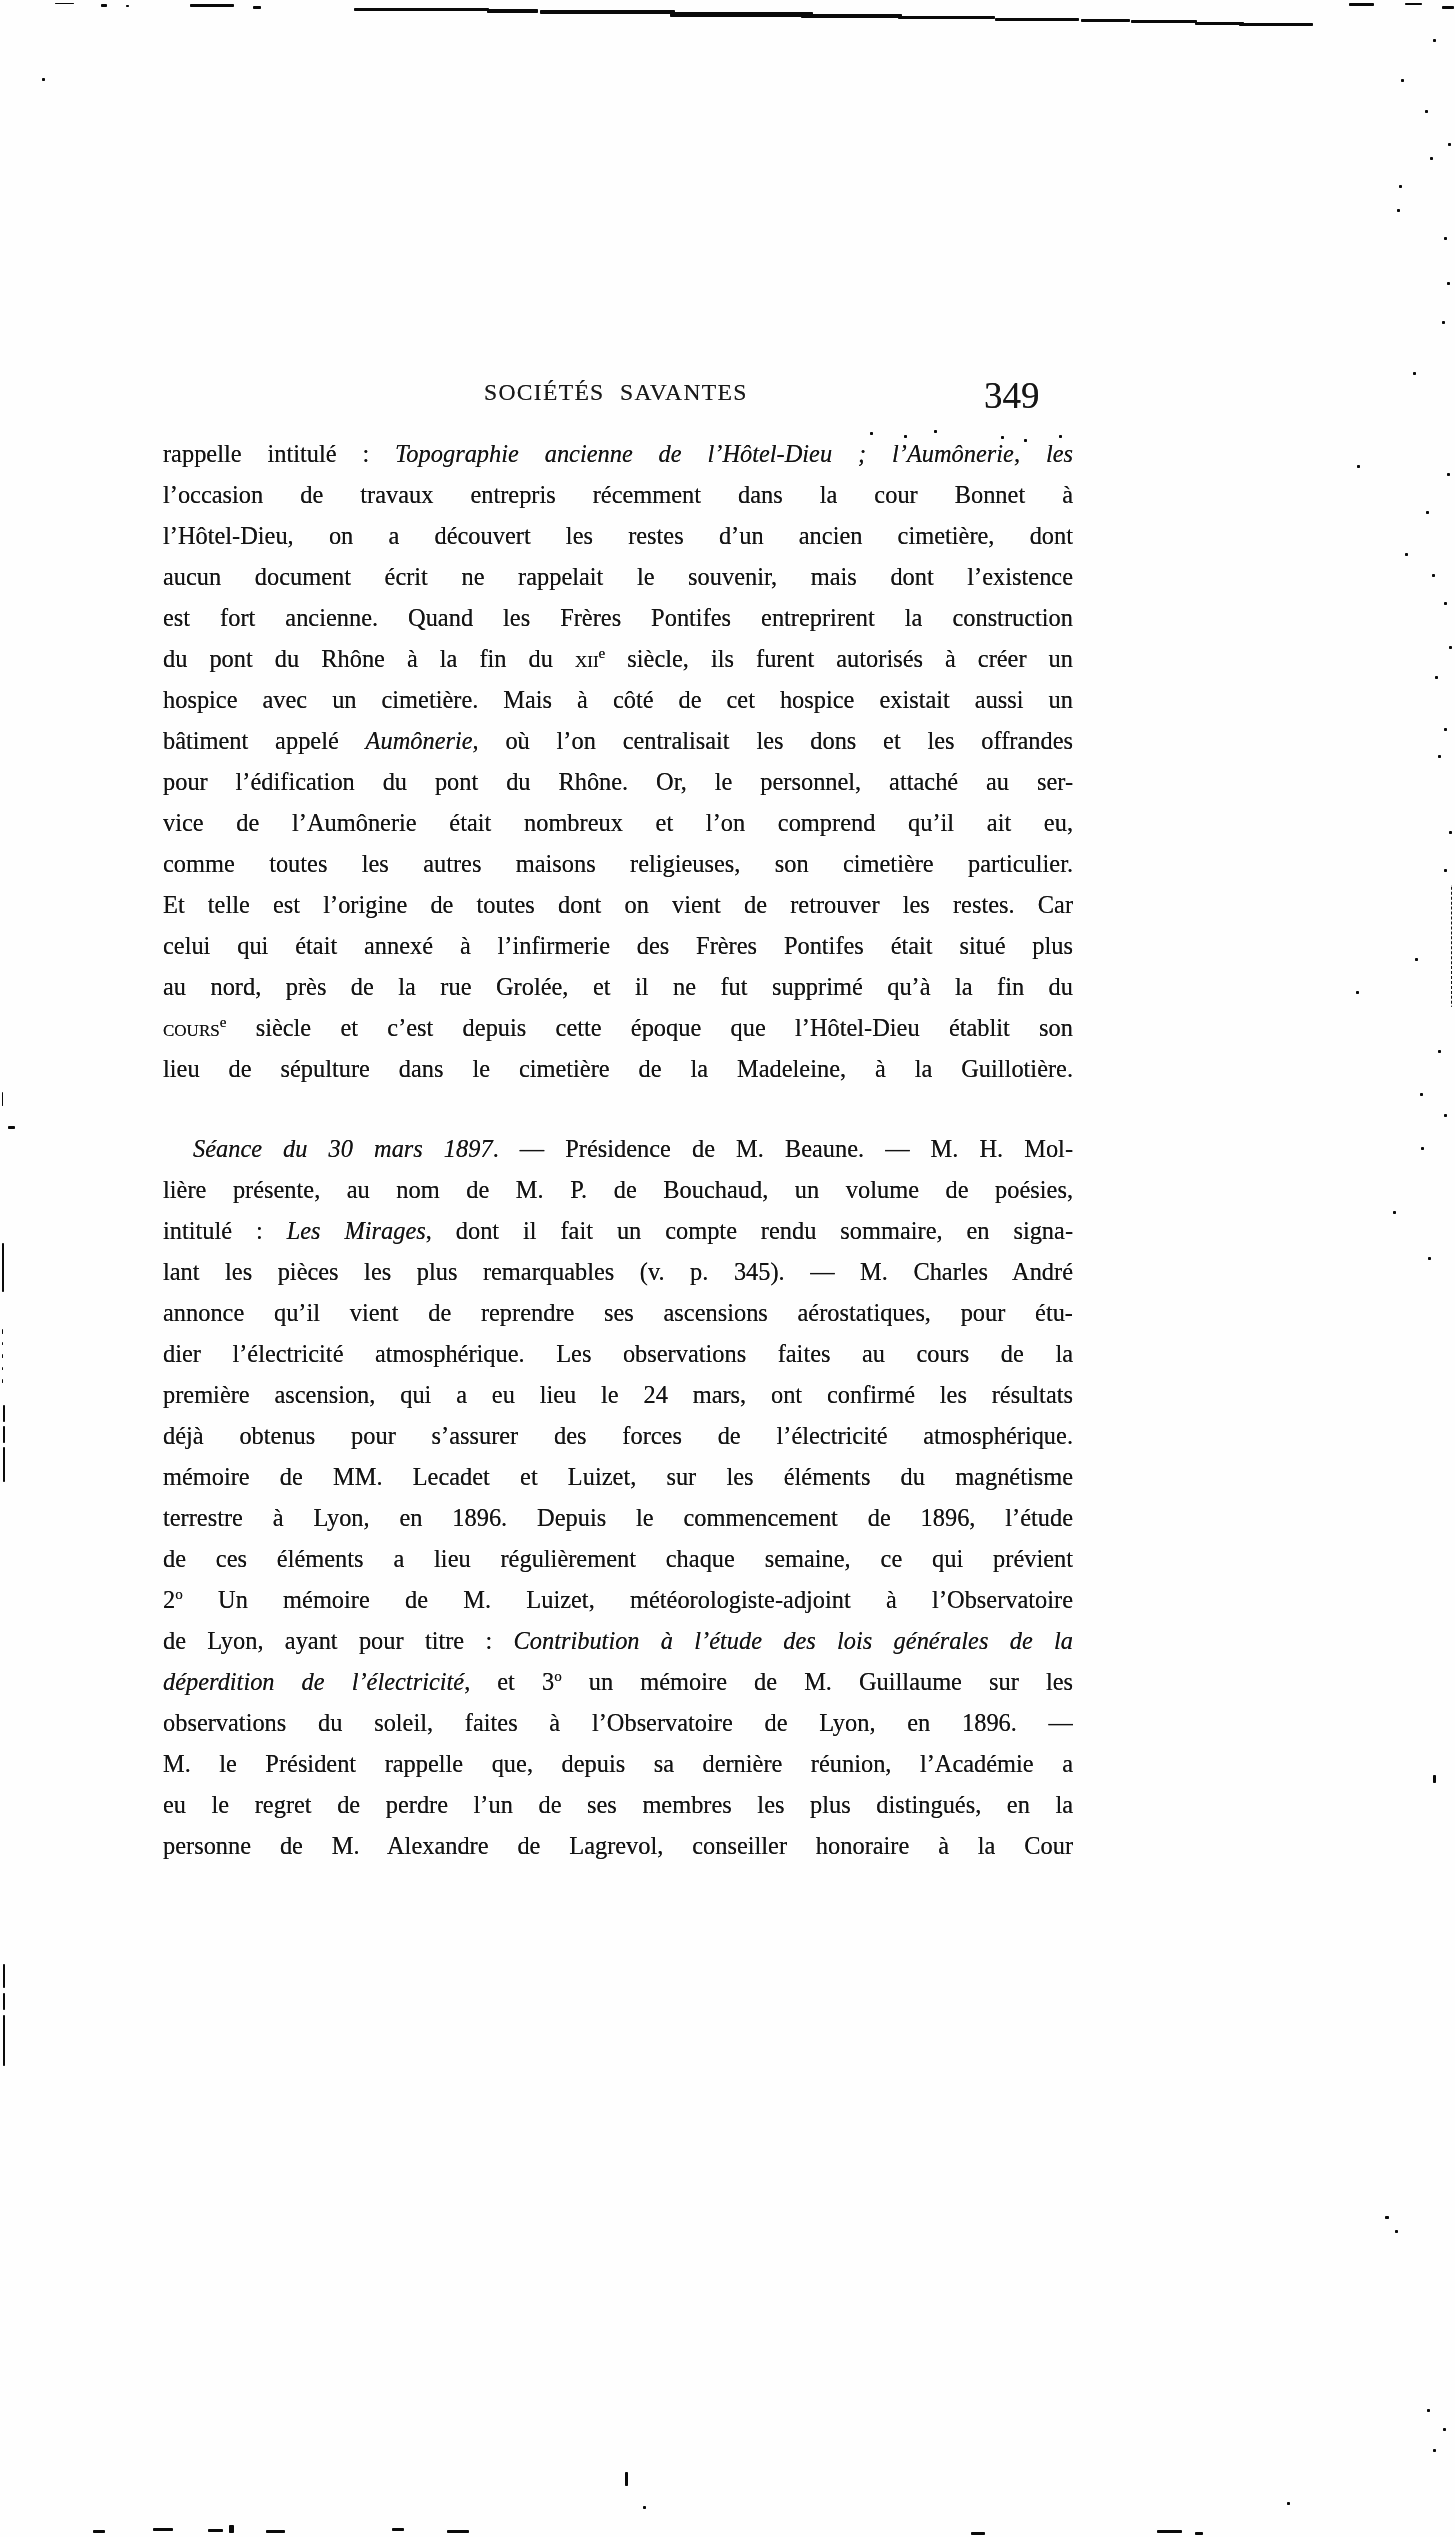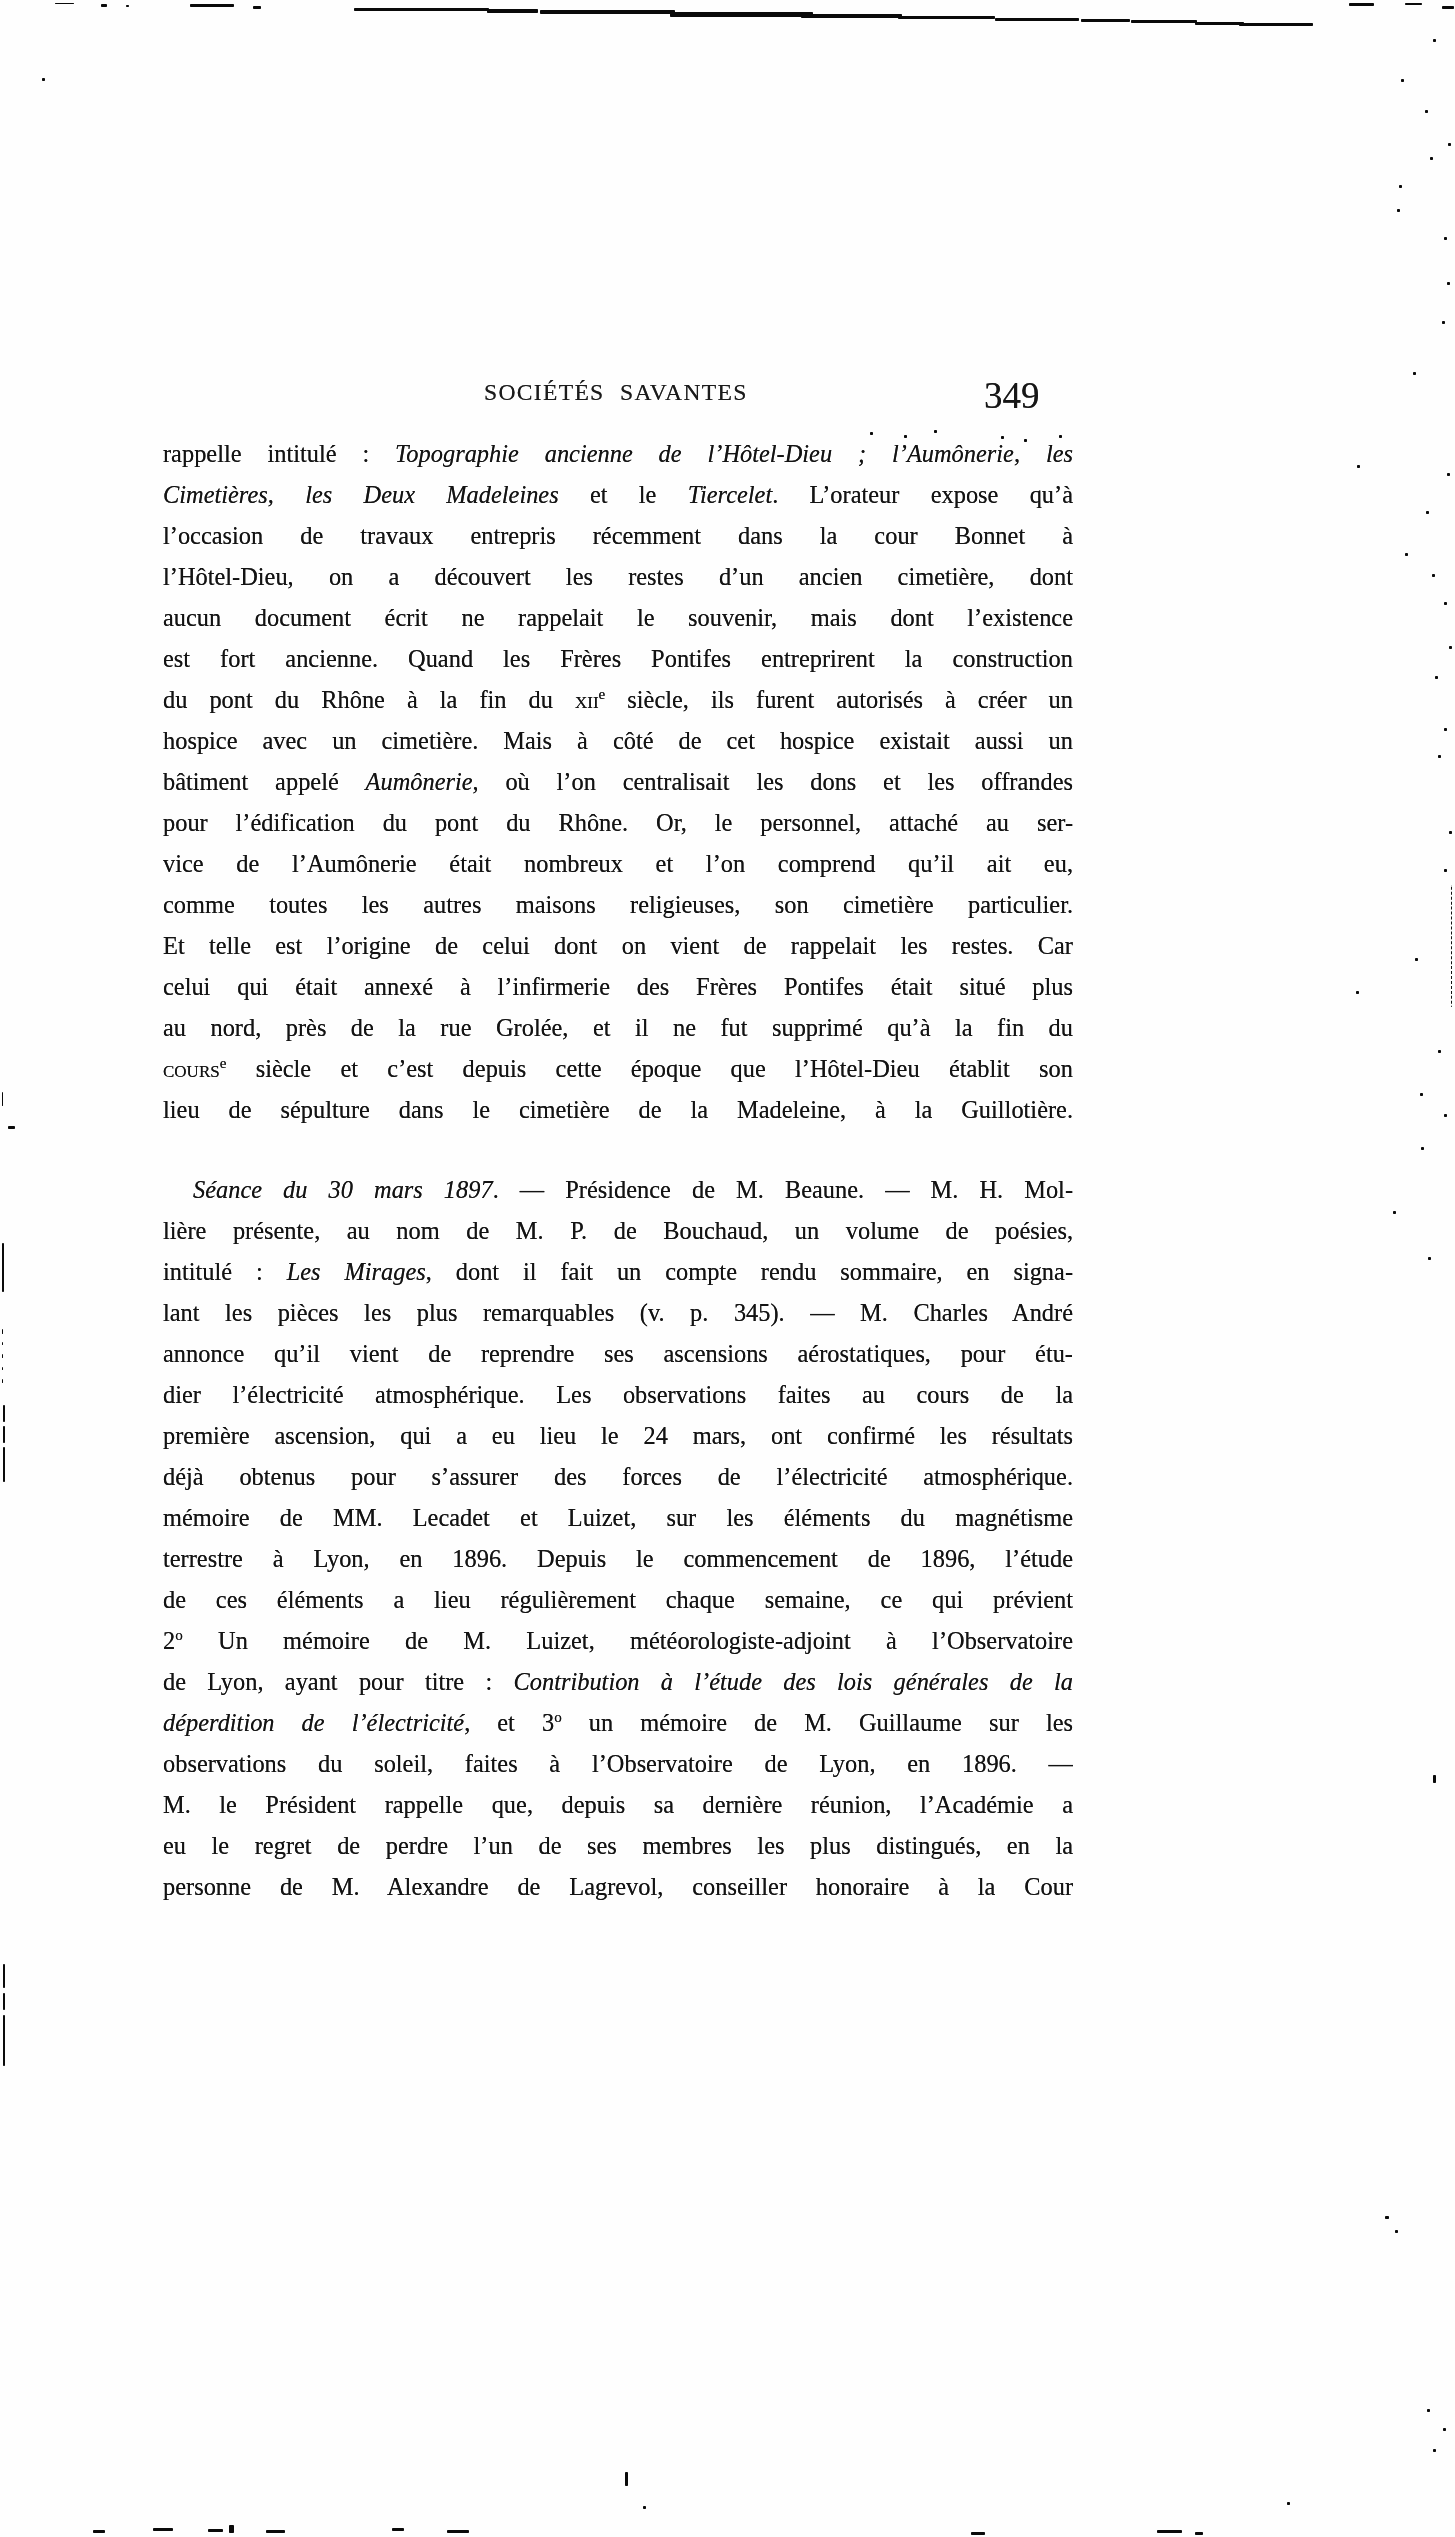--- a/index.html
+++ b/index.html
@@ -68,32 +68,31 @@
 
 <div class="page">
 
   <div class="header-title">SOCIÉTÉS SAVANTES</div>
 
   <div class="page-number">349</div>
 
   <div class="text-block">
       <div class="paragraph">
         <div class="text-line"><span>rappelle intitulé : </span><span class="seg-i">Topographie ancienne de l’Hôtel-Dieu ; l’Aumônerie, les</span></div>
-        <div class="text-line"><span class="seg-i">Cimetières, les Deux Madeleines</span><span> et le </span><span class="seg-i">Tiercelet</span><span>. L’orateur expose qu’à</span></div>
         <div class="text-line"><span>l’occasion de travaux entrepris récemment dans la cour Bonnet à</span></div>
         <div class="text-line"><span>l’Hôtel-Dieu, on a découvert les restes d’un ancien cimetière, dont</span></div>
         <div class="text-line"><span>aucun document écrit ne rappelait le souvenir, mais dont l’existence</span></div>
         <div class="text-line"><span>est fort ancienne. Quand les Frères Pontifes entreprirent la construction</span></div>
         <div class="text-line"><span>du pont du Rhône à la fin du </span><span class="seg-sc">xii</span><span class="seg-sup">e</span><span> siècle, ils furent autorisés à créer un</span></div>
         <div class="text-line"><span>hospice avec un cimetière. Mais à côté de cet hospice existait aussi un</span></div>
         <div class="text-line"><span>bâtiment appelé </span><span class="seg-i">Aumônerie</span><span>, où l’on centralisait les dons et les offrandes</span></div>
         <div class="text-line"><span>pour l’édification du pont du Rhône. Or, le personnel, attaché au ser-</span></div>
         <div class="text-line"><span>vice de l’Aumônerie était nombreux et l’on comprend qu’il ait eu,</span></div>
         <div class="text-line"><span>comme toutes les autres maisons religieuses, son cimetière particulier.</span></div>
-        <div class="text-line"><span>Et telle est l’origine de celui dont on vient de rappelait les restes. Car</span></div>
+        <div class="text-line"><span>Et telle est l’origine de toutes dont on vient de retrouver les restes. Car</span></div>
         <div class="text-line"><span>celui qui était annexé à l’infirmerie des Frères Pontifes était situé plus</span></div>
         <div class="text-line"><span>au nord, près de la rue Grolée, et il ne fut supprimé qu’à la fin du</span></div>
         <div class="text-line"><span class="seg-sc">cours</span><span class="seg-sup">e</span><span> siècle et c’est depuis cette époque que l’Hôtel-Dieu établit son</span></div>
         <div class="text-line"><span>lieu de sépulture dans le cimetière de la Madeleine, à la Guillotière.</span></div>
       </div>
       <div class="paragraph indent-first">
         <div class="text-line"><span class="seg-i">Séance du 30 mars 1897</span><span>. — Présidence de M. Beaune. — M. H. Mol-</span></div>
         <div class="text-line"><span>lière présente, au nom de M. P. de Bouchaud, un volume de poésies,</span></div>
         <div class="text-line"><span>intitulé : </span><span class="seg-i">Les Mirages</span><span>, dont il fait un compte rendu sommaire, en signa-</span></div>
         <div class="text-line"><span>lant les pièces les plus remarquables (v. p. 345). — M. Charles André</span></div>

